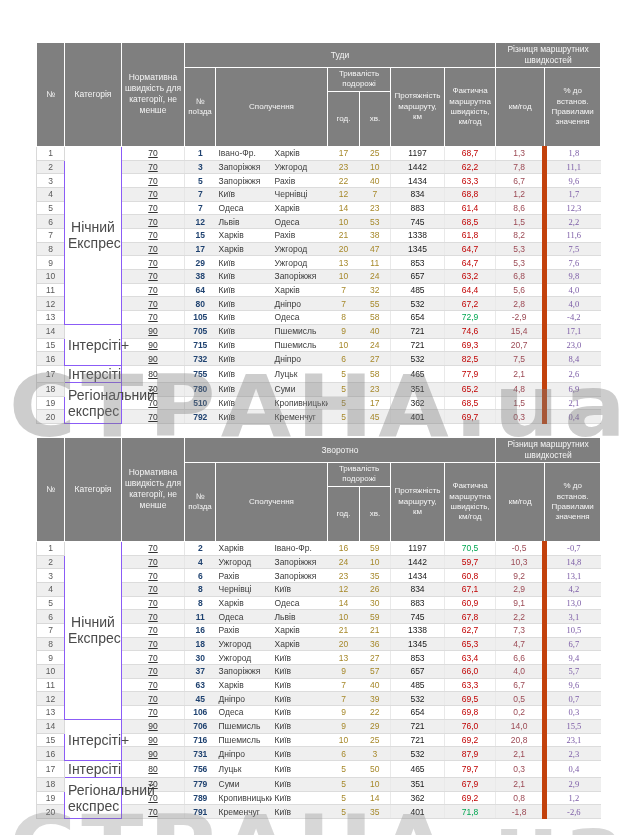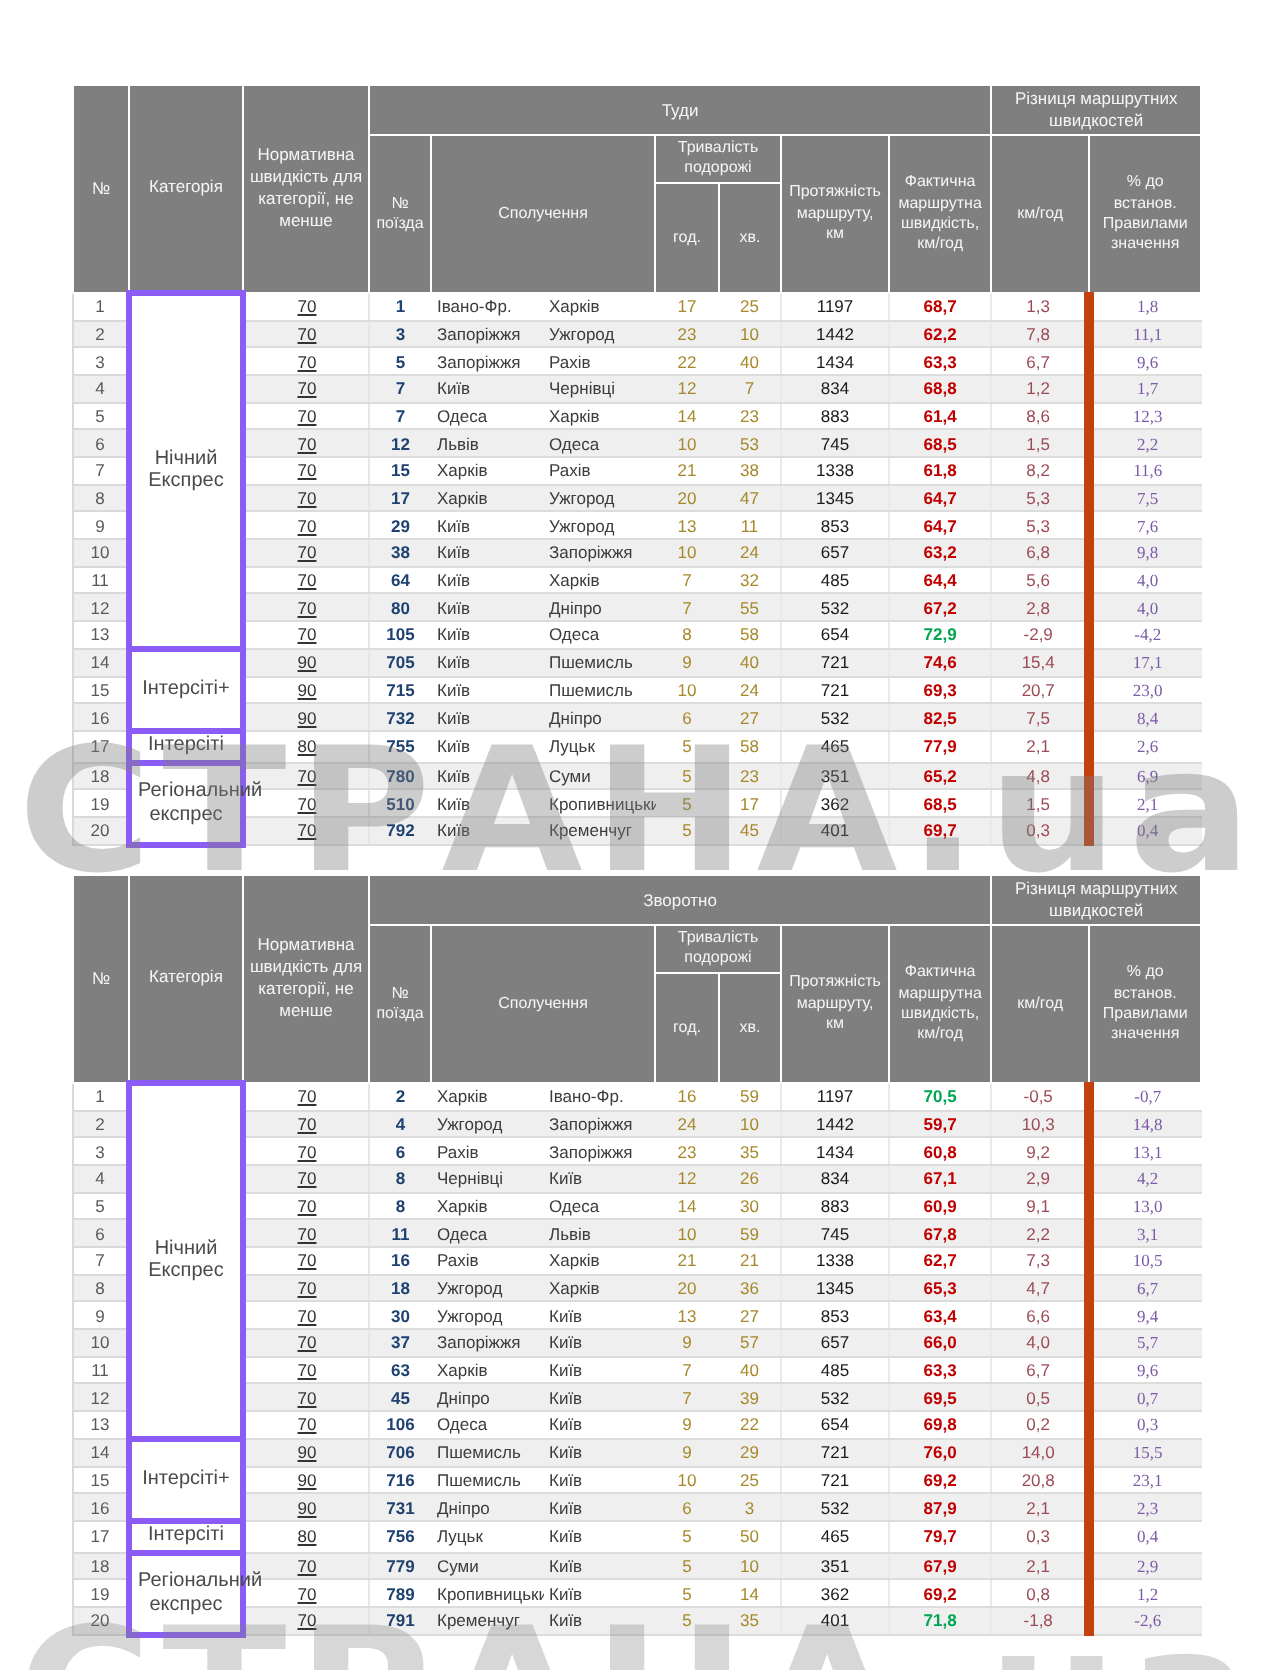--- a/index.html
+++ b/index.html
@@ -10,27 +10,27 @@
   #table1{top:437px;}
   th{background:#7f7f7f;color:#f5f5f5;border:1px solid #ffffff;font-weight:400;
      font-size:8px;line-height:1.3;padding:1px 2px;text-align:center;vertical-align:middle;}
   tr.hA th{height:22px;font-size:8.5px;}
   tr.hB th.dur-group{height:20px;}
   tr.hC th{height:52px;}
   td{font-size:8.5px;height:12.7px;padding:0 3px;text-align:center;vertical-align:middle;
      border-bottom:1px solid #dcdcdc;color:#333;background:#fff;}
   tr.band td{background:#efefef;}
   td.rown{color:#595959;border:1px solid #d9d9d9;width:28px;}
-  td.cat{background:#ffffff !important;border:3px solid #8b5cf6;color:#4a4a4a;font-size:10px;line-height:1.15;}
+  td.cat{background:#ffffff !important;border:1px solid #8b5cf6;color:#4a4a4a;font-size:14px;line-height:1.15;}
   td.norm{border-right:1px solid #e6e6e6;text-decoration:underline;}
   td.city{text-align:left;overflow:hidden;white-space:nowrap;color:#3c3c3c;}
   td.train{color:#1f4270;font-weight:700;border-left:1px solid #e6e6e6;}
   td.dur{color:#a6882a;}
   td.km{font-weight:400;color:#1a1a1a;border-left:1px solid #e9e9e9;}
-  td.spd{font-weight:700;color:#c00000;border-left:1px solid #e9e9e9;}
+  td.spd{font-weight:400;color:#c00000;border-left:1px solid #e9e9e9;}
   td.spd.fast{color:#00a651;}
   td.dif{color:#9c4a55;border-left:1px solid #e9e9e9;}
   td.pct{color:#7b5ba6;border-left:5px solid #c2410c;font-family:Liberation Serif, serif;}
   .watermark{position:absolute;left:50%;transform:translateX(-50%) scaleX(1.06);
      white-space:nowrap;font-family:"DejaVu Sans",sans-serif;font-weight:800;
      font-size:86px;letter-spacing:5px;color:#7d7d7d;opacity:0.38;pointer-events:none;z-index:5;}
   .wm-main{top:356px;}
   .wm-bottom{top:796px;opacity:0.30;}
 </style>
 </head>

